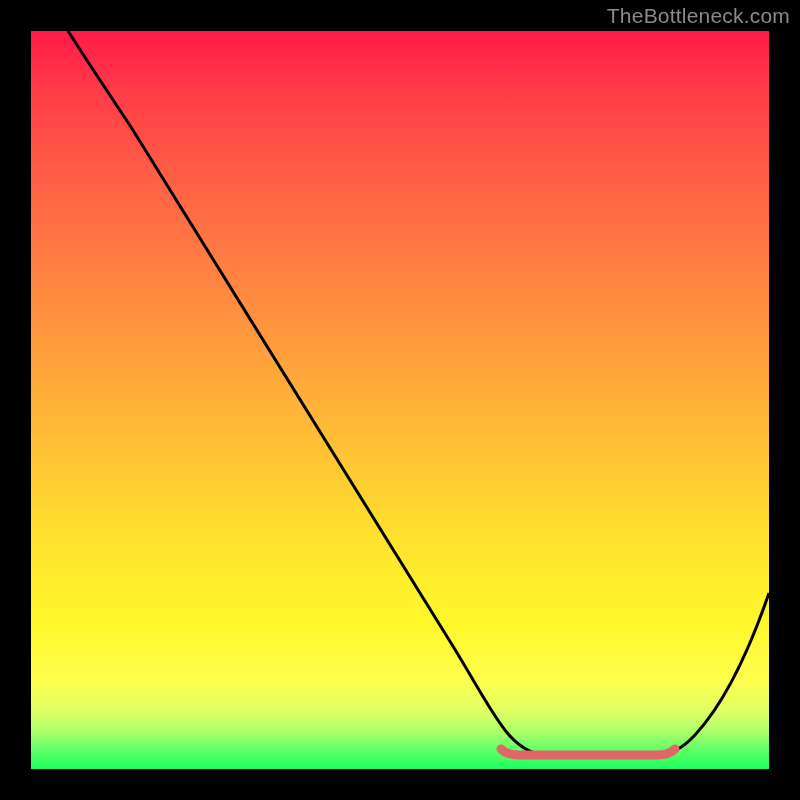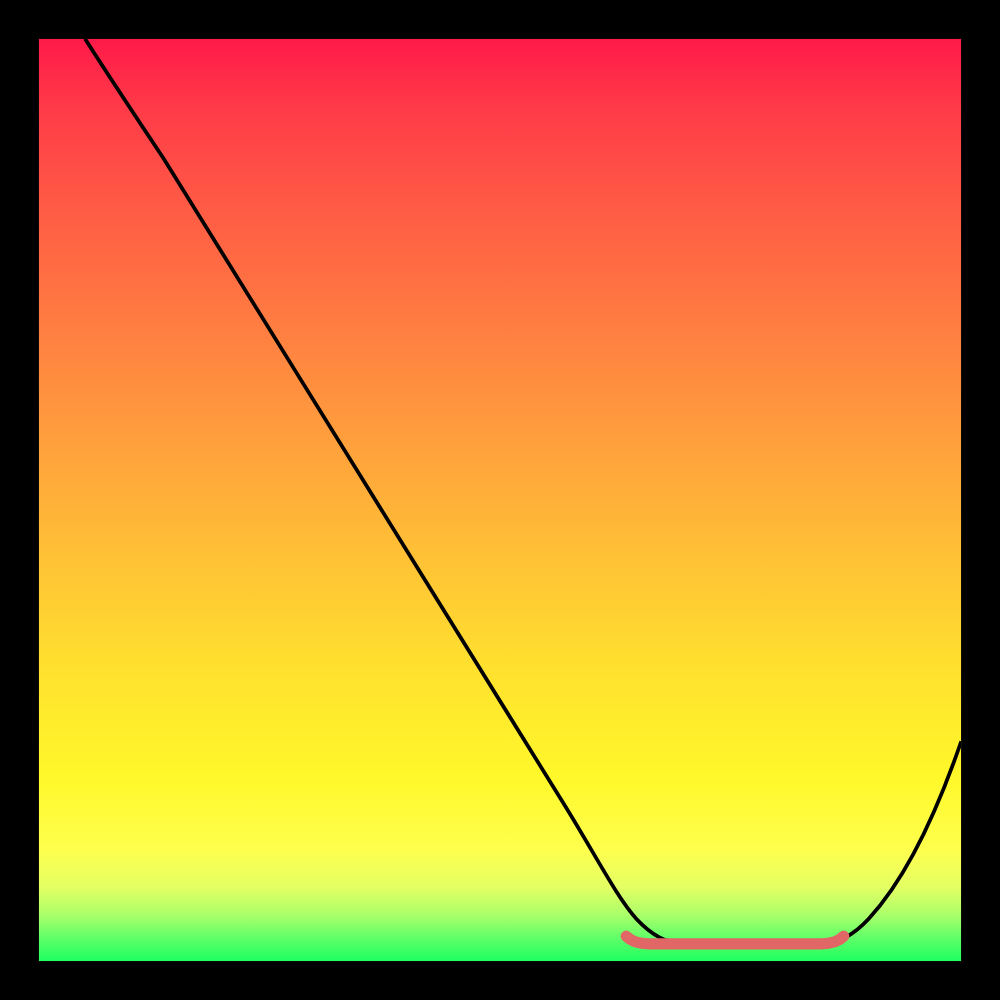--- a/index.html
+++ b/index.html
@@ -73,13 +73,14 @@
 
   <div class="plot-area">
     <div class="gradient"></div>
 
     <svg class="curve-svg" preserveAspectRatio="none" viewBox="0 0 738 738">
       <path fill="none" d="M 37 0 C 60 36, 80 66, 100 96 C 190 244, 300 420, 420 612 C 446 654, 462 686, 478 704 C 490 717, 502 724, 516 724 L 626 724 C 640 724, 652 717, 664 704 C 688 678, 714 632, 738 562" stroke="#000000" stroke-width="3"></path>
       <path fill="none" d="M 470 718 C 474 722, 480 724, 488 724 L 626 724 C 634 724, 640 722, 644 718" stroke="#e16767" stroke-width="9" stroke-linecap="round"></path>
     </svg>
   </div>
 
+  <div class="watermark">TheBottleneck.com</div>
 </div>
 
 </body></html>

